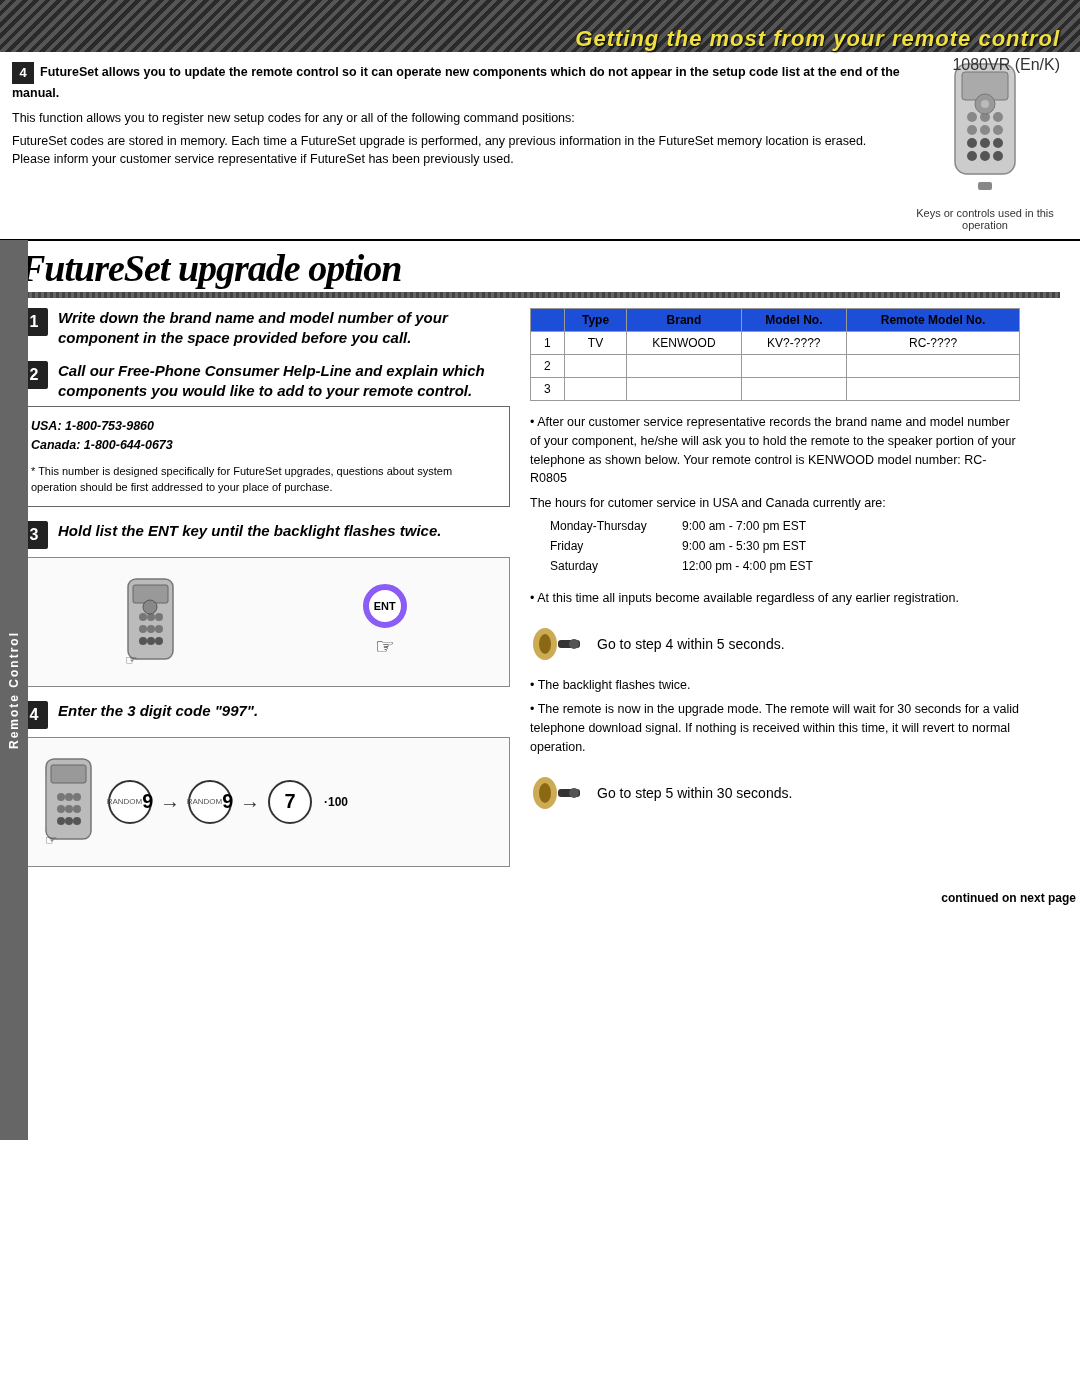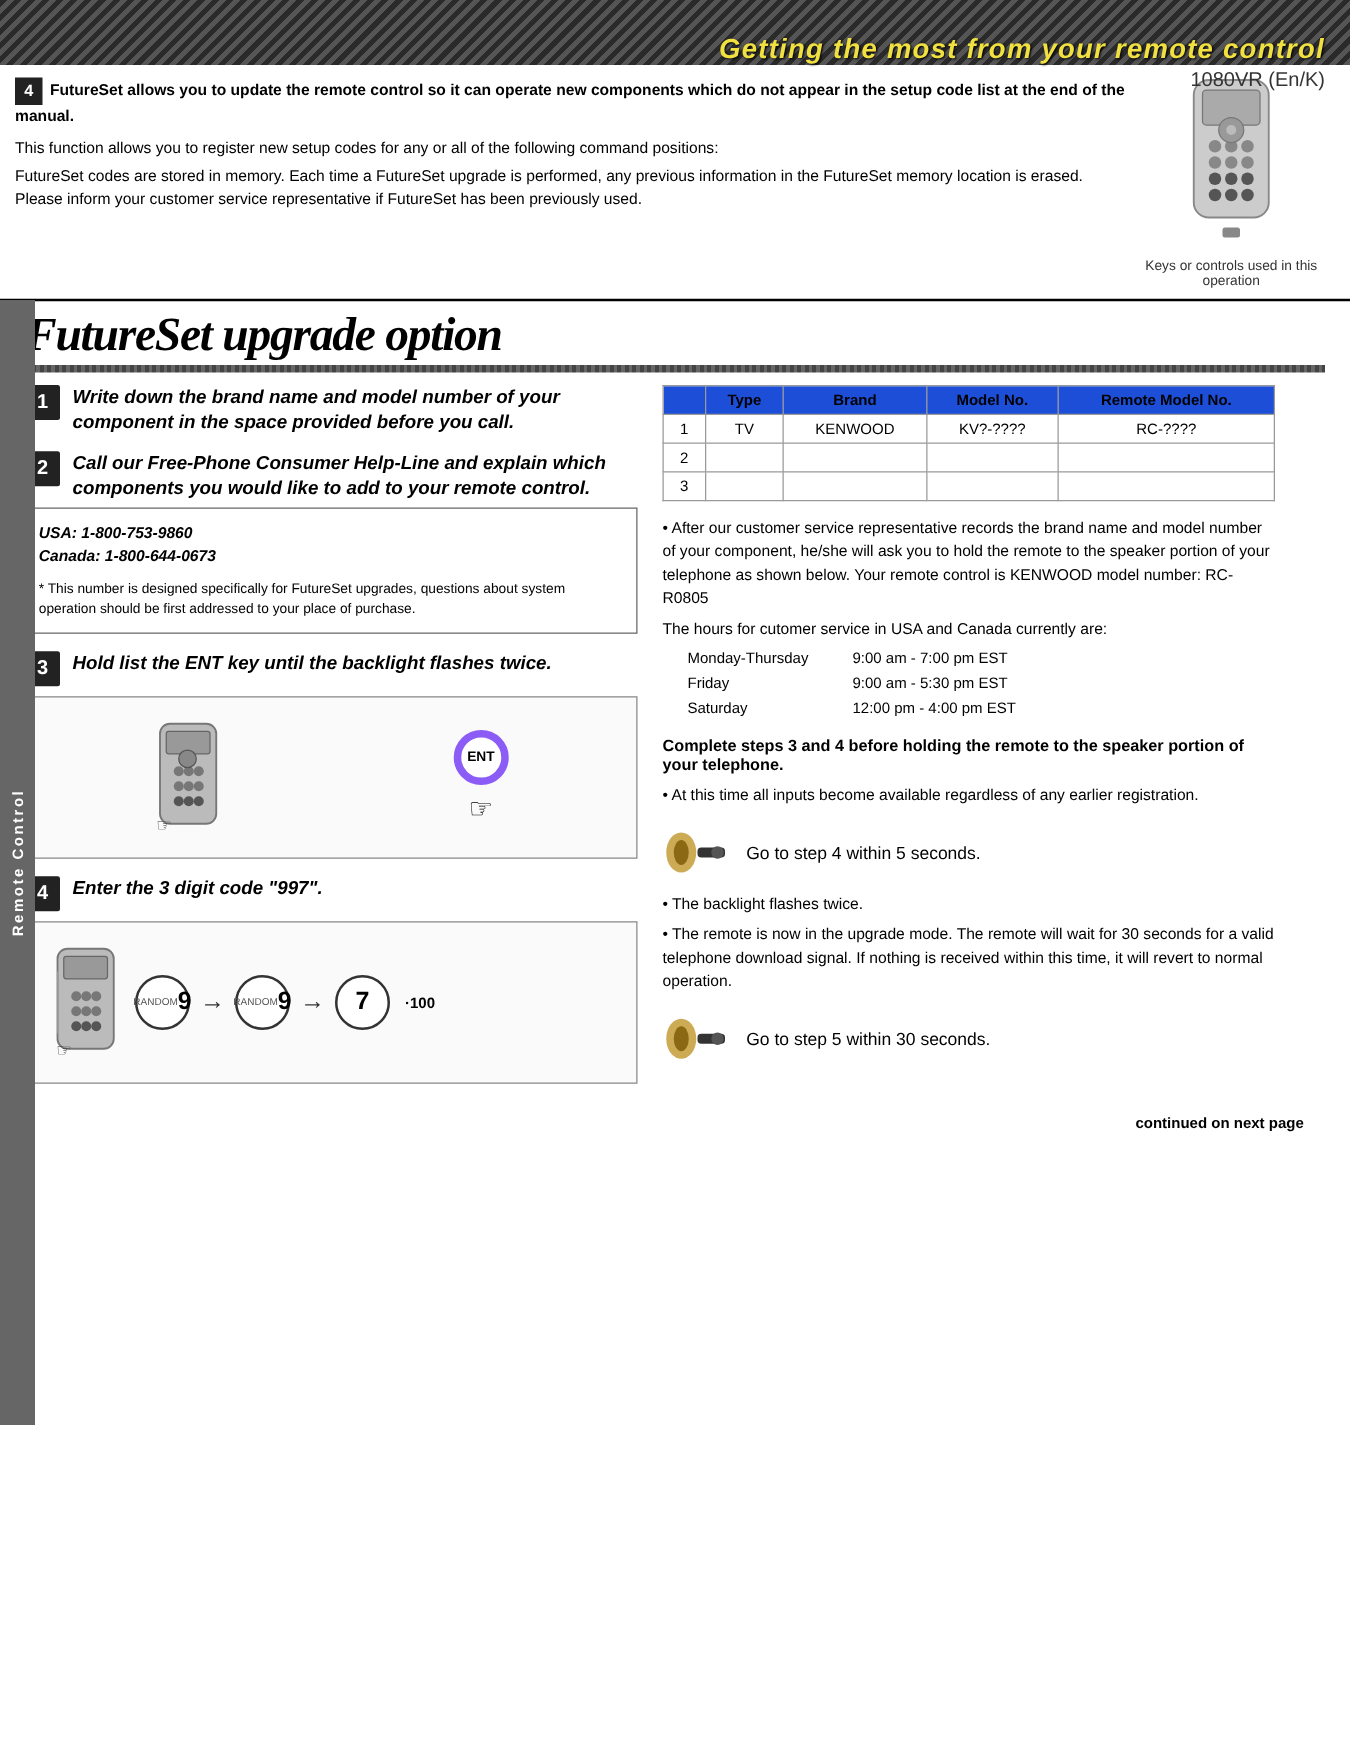--- a/index.html
+++ b/index.html
@@ -284,21 +284,21 @@
       justify-content: center;
       font-size: 11px;
       font-weight: bold;
       background: #fff;
     }
 
     .continued {
       text-align: right;
       font-size: 12px;
       font-weight: bold;
-      padding: 10px 37px 10px 0;
+      padding: 10px 4px 10px 0;
     }
 
     
     .intro-badge {
       width: 22px;
       height: 22px;
       background: #222;
       color: #fff;
       font-size: 13px;
       font-weight: bold;
@@ -514,21 +514,20 @@
       <div class="hours-table">
         <span>Monday-Thursday</span>
         <span>9:00 am - 7:00 pm EST</span>
         <span>Friday</span>
         <span>9:00 am - 5:30 pm EST</span>
         <span>Saturday</span>
         <span>12:00 pm - 4:00 pm EST</span>
       </div>
     </div>
 
-    <div class="bold-instruction">Complete steps 3 and 4 before holding the remote to the speaker portion of your telephone.</div>
 
     <div class="info-block">
       <ul>
         <li><span>At this time all inputs become available regardless of any earlier registration.</span></li>
       </ul>
     </div>
 
     <div class="go-to-step">
       <svg width="55" height="44" viewBox="0 0 55 44">
 

